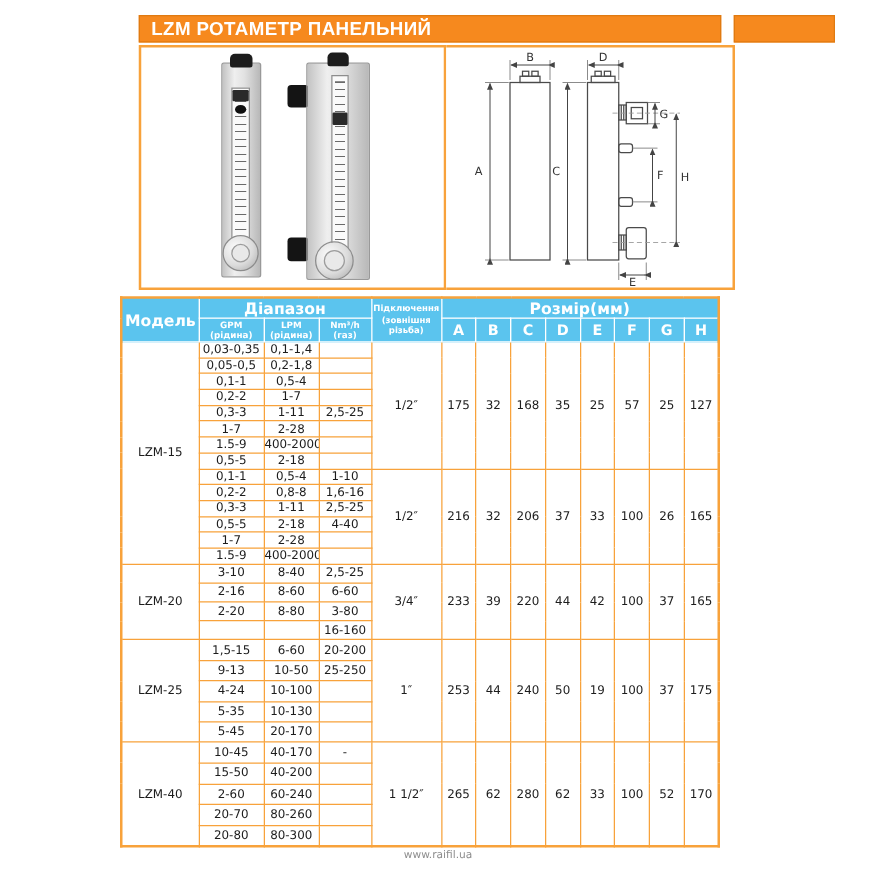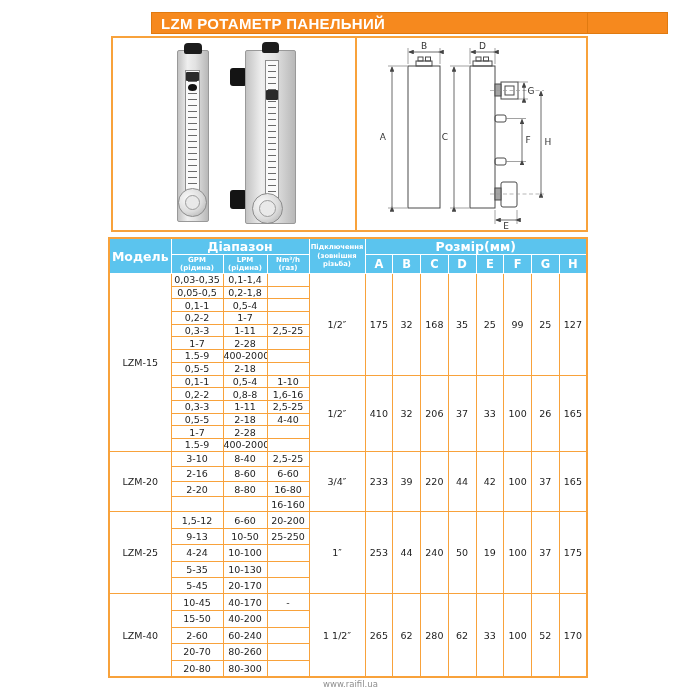--- a/index.html
+++ b/index.html
@@ -2,21 +2,21 @@
 <html><head>
 <meta charset="utf-8">
 <style>
   html,body{margin:0;padding:0;background:#fff;}
   .page{position:relative;width:700px;height:700px;background:#fff;overflow:hidden;
         font-family:"DejaVu Sans",sans-serif;}
 
   
   .banner{position:absolute;left:111px;top:12px;width:466px;height:22px;
           background:#f6891e;border:1px solid #e07a10;box-sizing:border-box;
-          display:flex;align-items:center;padding-left:9px;margin-left:40px;}
+          display:flex;align-items:center;padding-left:9px;}
   .banner-title{color:#fff;font-weight:bold;font-size:15px;letter-spacing:.3px;
           font-family:"Liberation Sans",sans-serif;white-space:nowrap;}
   .banner-tail{position:absolute;left:587px;top:12px;width:81px;height:22px;
           background:#f6891e;border:1px solid #e07a10;box-sizing:border-box;}
 
   
   .photo-box{position:absolute;left:111px;top:36px;width:246px;height:196px;
           border:2px solid #f8a23b;box-sizing:border-box;background:#fff;}
   .draw-box{position:absolute;left:357px;top:36px;width:231px;height:196px;
           border:2px solid #f8a23b;border-left:none;box-sizing:border-box;background:#fff;}
@@ -44,21 +44,21 @@
           background:radial-gradient(circle at 35% 35%,#fbfbfb,#dcdcdc 55%,#a8a8a8);}
   .m1-knob{left:65px;top:150px;width:29px;height:29px;}
   .m2-knob{left:139px;top:155px;width:31px;height:31px;}
   .m-knob-inner{left:6px;top:6px;right:6px;bottom:6px;border-radius:50%;
           background:#e9e9e9;border:1px solid #9c9c9c;}
   .m-fit{background:#141414;border-radius:3px;}
   .m2-fit-top{left:117px;top:30px;width:17px;height:18px;}
   .m2-fit-bot{left:117px;top:152px;width:17px;height:19px;}
 
   
-  table.spec{position:absolute;left:108px;top:237px;width:480px;
+  table.spec{position:absolute;left:96px;top:237px;width:480px;
           border-collapse:collapse;table-layout:fixed;
           border:2px solid #f8a23b;}
   table.spec th{background:#5bc4ee;color:#fff;border:1px solid #fff;
           font-weight:bold;padding:0;text-align:center;vertical-align:middle;
           font-family:"DejaVu Sans",sans-serif;}
   table.spec thead tr.h1{height:16px;}
   table.spec thead tr.h2{height:19px;}
   th.big{font-size:12.5px;}
   th.sub{font-size:7px;line-height:1.2;white-space:pre-line;margin-top:28px;}
   th.conn-h{font-size:6.8px;line-height:1.25;white-space:pre-line;}
@@ -240,21 +240,21 @@
           <td class="model" rowspan="14">LZM-15</td>
           <td>0,03-0,35</td>
           <td>0,1-1,4</td>
           <td></td>
           <td class="conn" rowspan="8">1/2″</td>
           <td class="size" rowspan="8">175</td>
           <td class="size" rowspan="8">32</td>
           <td class="size" rowspan="8">168</td>
           <td class="size" rowspan="8">35</td>
           <td class="size" rowspan="8">25</td>
-          <td class="size" rowspan="8">99</td>
+          <td class="size" rowspan="8">57</td>
           <td class="size" rowspan="8">25</td>
           <td class="size" rowspan="8">127</td>
         </tr>
         <tr class="m0">
           <td>0,05-0,5</td>
           <td>0,2-1,8</td>
           <td></td>
         </tr>
         <tr class="m0">
           <td>0,1-1</td>
@@ -284,21 +284,21 @@
         <tr class="m0">
           <td>0,5-5</td>
           <td>2-18</td>
           <td></td>
         </tr>
         <tr class="m0">
           <td>0,1-1</td>
           <td>0,5-4</td>
           <td>1-10</td>
           <td class="conn" rowspan="6">1/2″</td>
-          <td class="size" rowspan="6">410</td>
+          <td class="size" rowspan="6">216</td>
           <td class="size" rowspan="6">32</td>
           <td class="size" rowspan="6">206</td>
           <td class="size" rowspan="6">37</td>
           <td class="size" rowspan="6">33</td>
           <td class="size" rowspan="6">100</td>
           <td class="size" rowspan="6">26</td>
           <td class="size" rowspan="6">165</td>
         </tr>
         <tr class="m0">
           <td>0,2-2</td>
@@ -341,30 +341,30 @@
           <td class="size" rowspan="4">165</td>
         </tr>
         <tr class="m1">
           <td>2-16</td>
           <td>8-60</td>
           <td>6-60</td>
         </tr>
         <tr class="m1">
           <td>2-20</td>
           <td>8-80</td>
-          <td>16-80</td>
+          <td>3-80</td>
         </tr>
         <tr class="m1">
           <td></td>
           <td></td>
           <td>16-160</td>
         </tr>
         <tr class="m2">
           <td class="model" rowspan="5">LZM-25</td>
-          <td>1,5-12</td>
+          <td>1,5-15</td>
           <td>6-60</td>
           <td>20-200</td>
           <td class="conn" rowspan="5">1″</td>
           <td class="size" rowspan="5">253</td>
           <td class="size" rowspan="5">44</td>
           <td class="size" rowspan="5">240</td>
           <td class="size" rowspan="5">50</td>
           <td class="size" rowspan="5">19</td>
           <td class="size" rowspan="5">100</td>
           <td class="size" rowspan="5">37</td>

